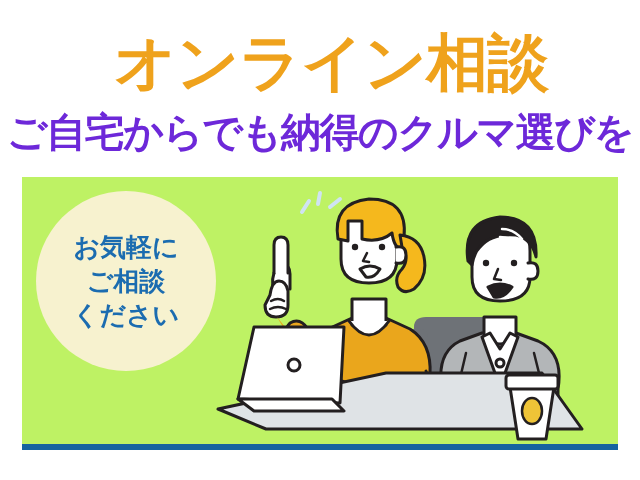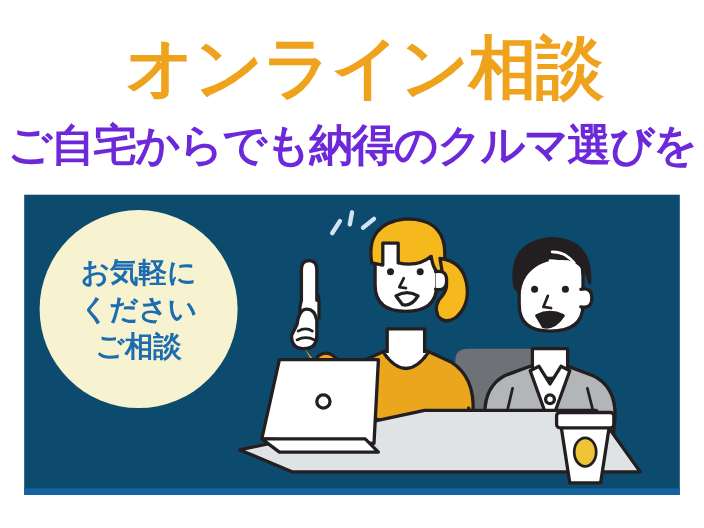--- a/index.html
+++ b/index.html
@@ -32,21 +32,21 @@
     font-weight:bold;
     color:#6d28d9;
     letter-spacing:-1.5px;
     white-space:nowrap;
   }
 
   
   .panel{
     position:absolute;left:22px;top:177px;
     width:596px;height:273px;
-    background:#0c4a6e;
+    background:#bef264;
     overflow:hidden;
   }
   .panel-inner-shade{
     position:absolute;left:0;bottom:0;width:100%;height:6px;
     background:#15639f;
   }
 
   
   .badge{
     position:absolute;left:14px;top:14px;
@@ -168,20 +168,20 @@
         <path d="M308 200 L316 200" stroke="none"></path>
         <path d="M488 210 L496 262 L524 262 L532 210 Z" fill="#ffffff" stroke="#231f20" stroke-width="3"></path>
         <rect x="484" y="198" width="52" height="14" rx="3" fill="#ffffff" stroke="#231f20" stroke-width="3"></rect>
         <ellipse cx="510" cy="234" rx="10" ry="13" fill="#efc437" stroke="#231f20" stroke-width="2.5"></ellipse>
 
       </g>
     </svg>
 
     <div class="badge">
       <div class="badge-line">お気軽に</div>
+      <div class="badge-line">ご相談</div>
       <div class="badge-line">ください</div>
-      <div class="badge-line">ご相談</div>
     </div>
 
     <div class="panel-inner-shade"></div>
   </div>
 
 </div>
 
 </body></html>

